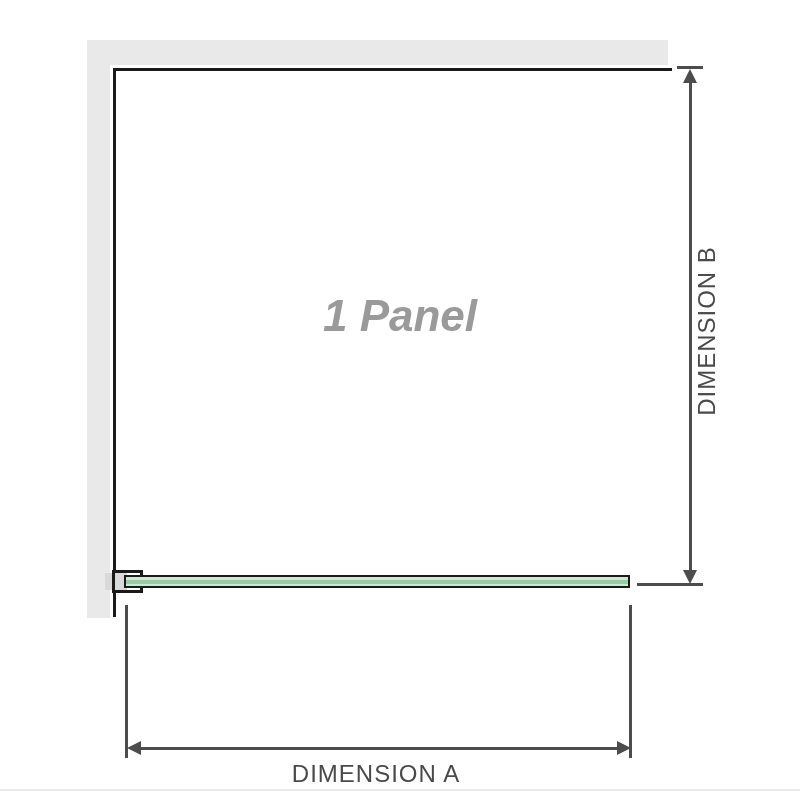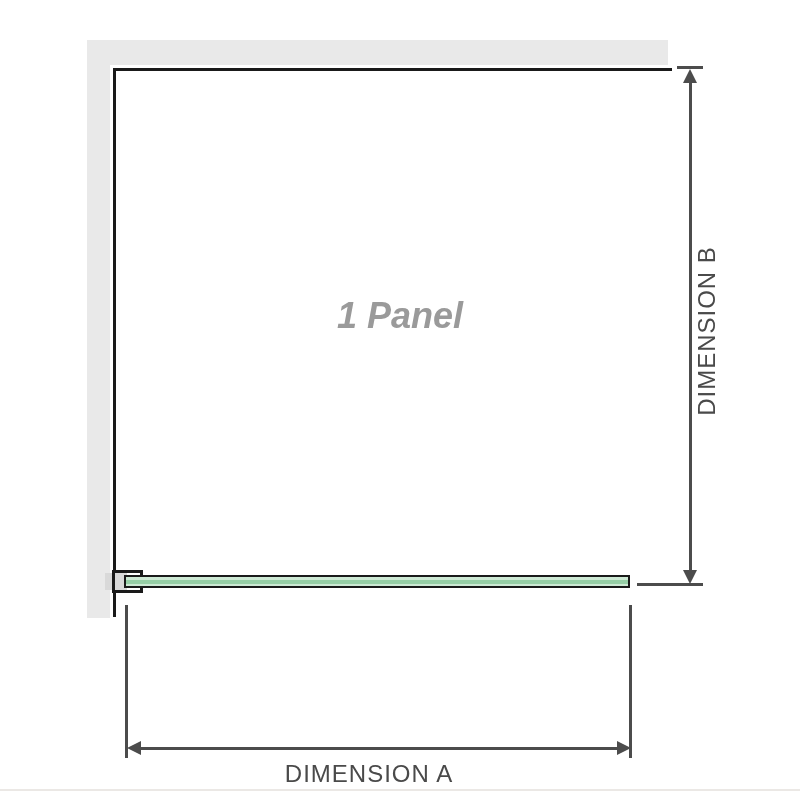--- a/index.html
+++ b/index.html
@@ -62,31 +62,31 @@
   .arrow{width:0;height:0;border-style:solid;}
   .arrow-up{left:683px;top:69px;border-width:0 7px 14px 7px;border-color:transparent transparent var(--dimension) transparent;}
   .arrow-down{left:683px;top:570px;border-width:14px 7px 0 7px;border-color:var(--dimension) transparent transparent transparent;}
   .arrow-left{left:127px;top:741px;border-width:7px 14px 7px 0;border-color:transparent var(--dimension) transparent transparent;}
   .arrow-right{left:617px;top:741px;border-width:7px 0 7px 14px;border-color:transparent transparent transparent var(--dimension);}
 
   
   .panel-title{
     left:300px;top:296px;width:200px;height:40px;
     display:flex;align-items:center;justify-content:center;
-    font-size:36px;font-style:italic;font-weight:600;
+    font-size:44px;font-style:italic;font-weight:600;
     color:var(--title-text);white-space:nowrap;
   }
   .dim-label{
     color:var(--label-text);
     font-size:24px;
     letter-spacing:1px;
     white-space:nowrap;
     text-align:center;
   }
-  .dima-label{left:269px;top:760px;width:200px;height:28px;line-height:28px;}
+  .dima-label{left:276px;top:760px;width:200px;height:28px;line-height:28px;}
   .dimb-label{
     left:587px;top:317px;width:240px;height:28px;line-height:28px;
     transform:rotate(-90deg);
     transform-origin:center center;
   }
 
   .bottom-divider{left:0;top:789px;width:800px;height:2px;background:var(--divider);}
 </style>
 </head>
 <body>

